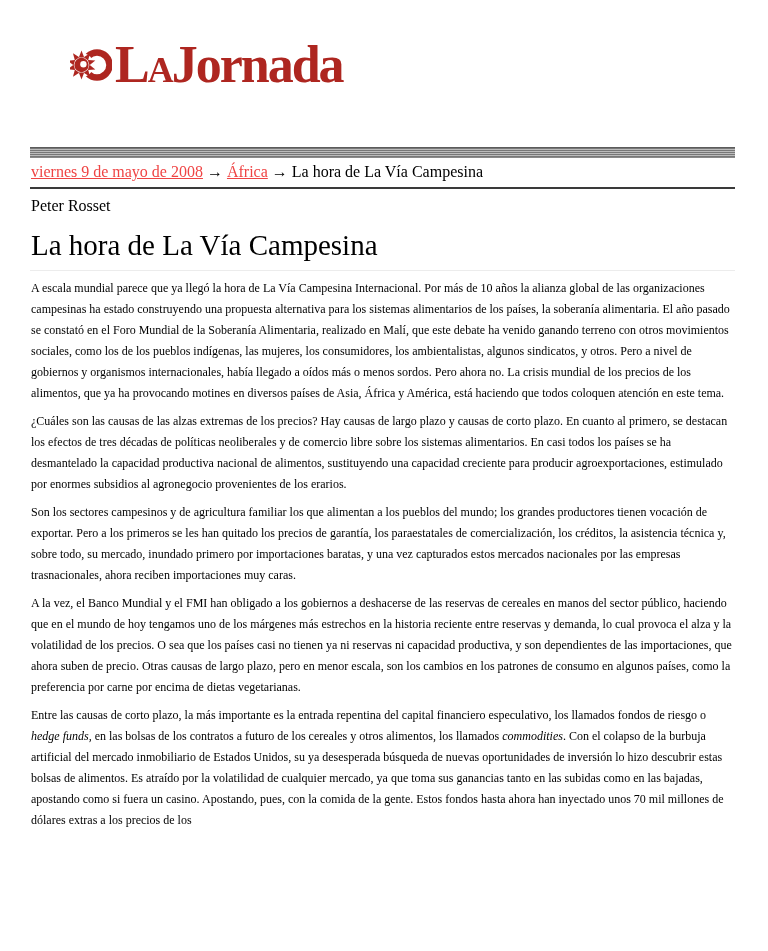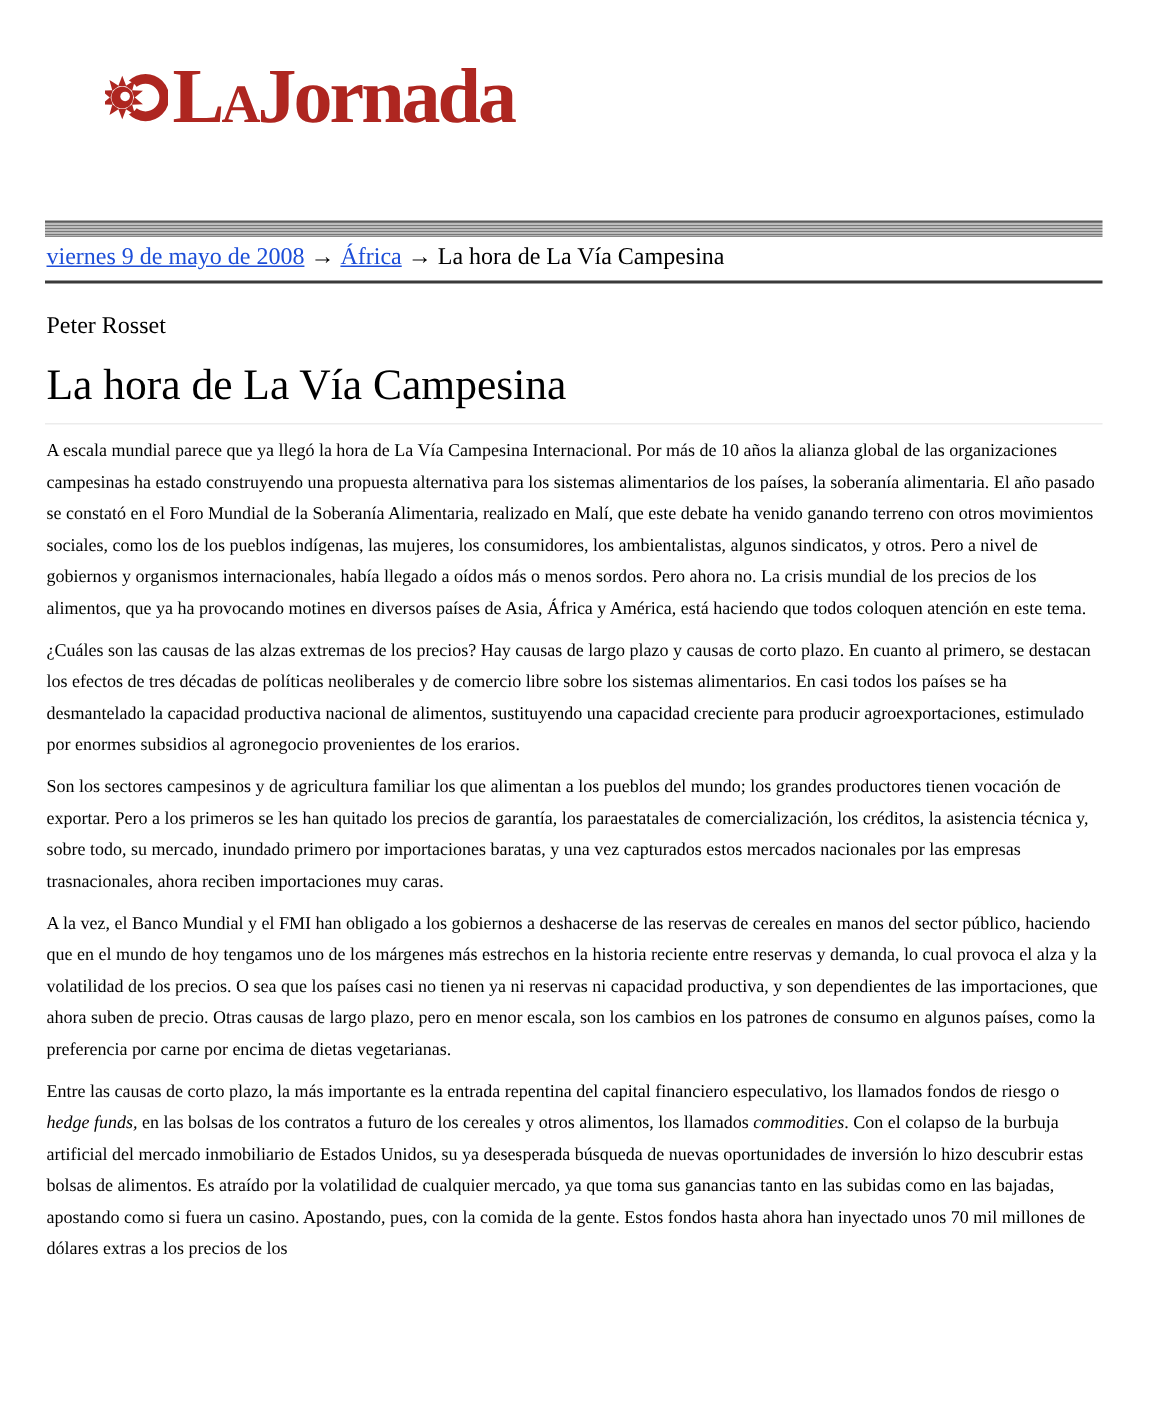--- a/index.html
+++ b/index.html
@@ -30,24 +30,24 @@
       #787878 0px, #787878 1px,
       #bcbcbc 1px, #bcbcbc 2px);
   }
 
   
   .breadcrumb {
     font-size:16px; line-height:20px;
     padding:4px 0 5px 1px;
     border-bottom:2px solid #3a3a3a;
   }
-  .breadcrumb a { color:#1d4ed8; text-decoration:underline; cursor:pointer; }
+  .breadcrumb a { color:#ef4444; text-decoration:underline; cursor:pointer; }
   .crumb-sep { color:#000; padding:0 4px; }
 
-  .author { margin-top:19px; font-size:16px; line-height:20px; padding-left:1px; }
+  .author { margin-top:7px; font-size:16px; line-height:20px; padding-left:1px; }
 
   h1.article-title {
     margin:13px 0 0; padding:0 0 8px 1px;
     font-size:29px; line-height:33px; font-weight:normal;
     border-bottom:1px solid #ececec;
   }
 
   .article-body { margin-top:2px; }
   .article-body p {
     margin:7px 0 0; padding-left:1px;

